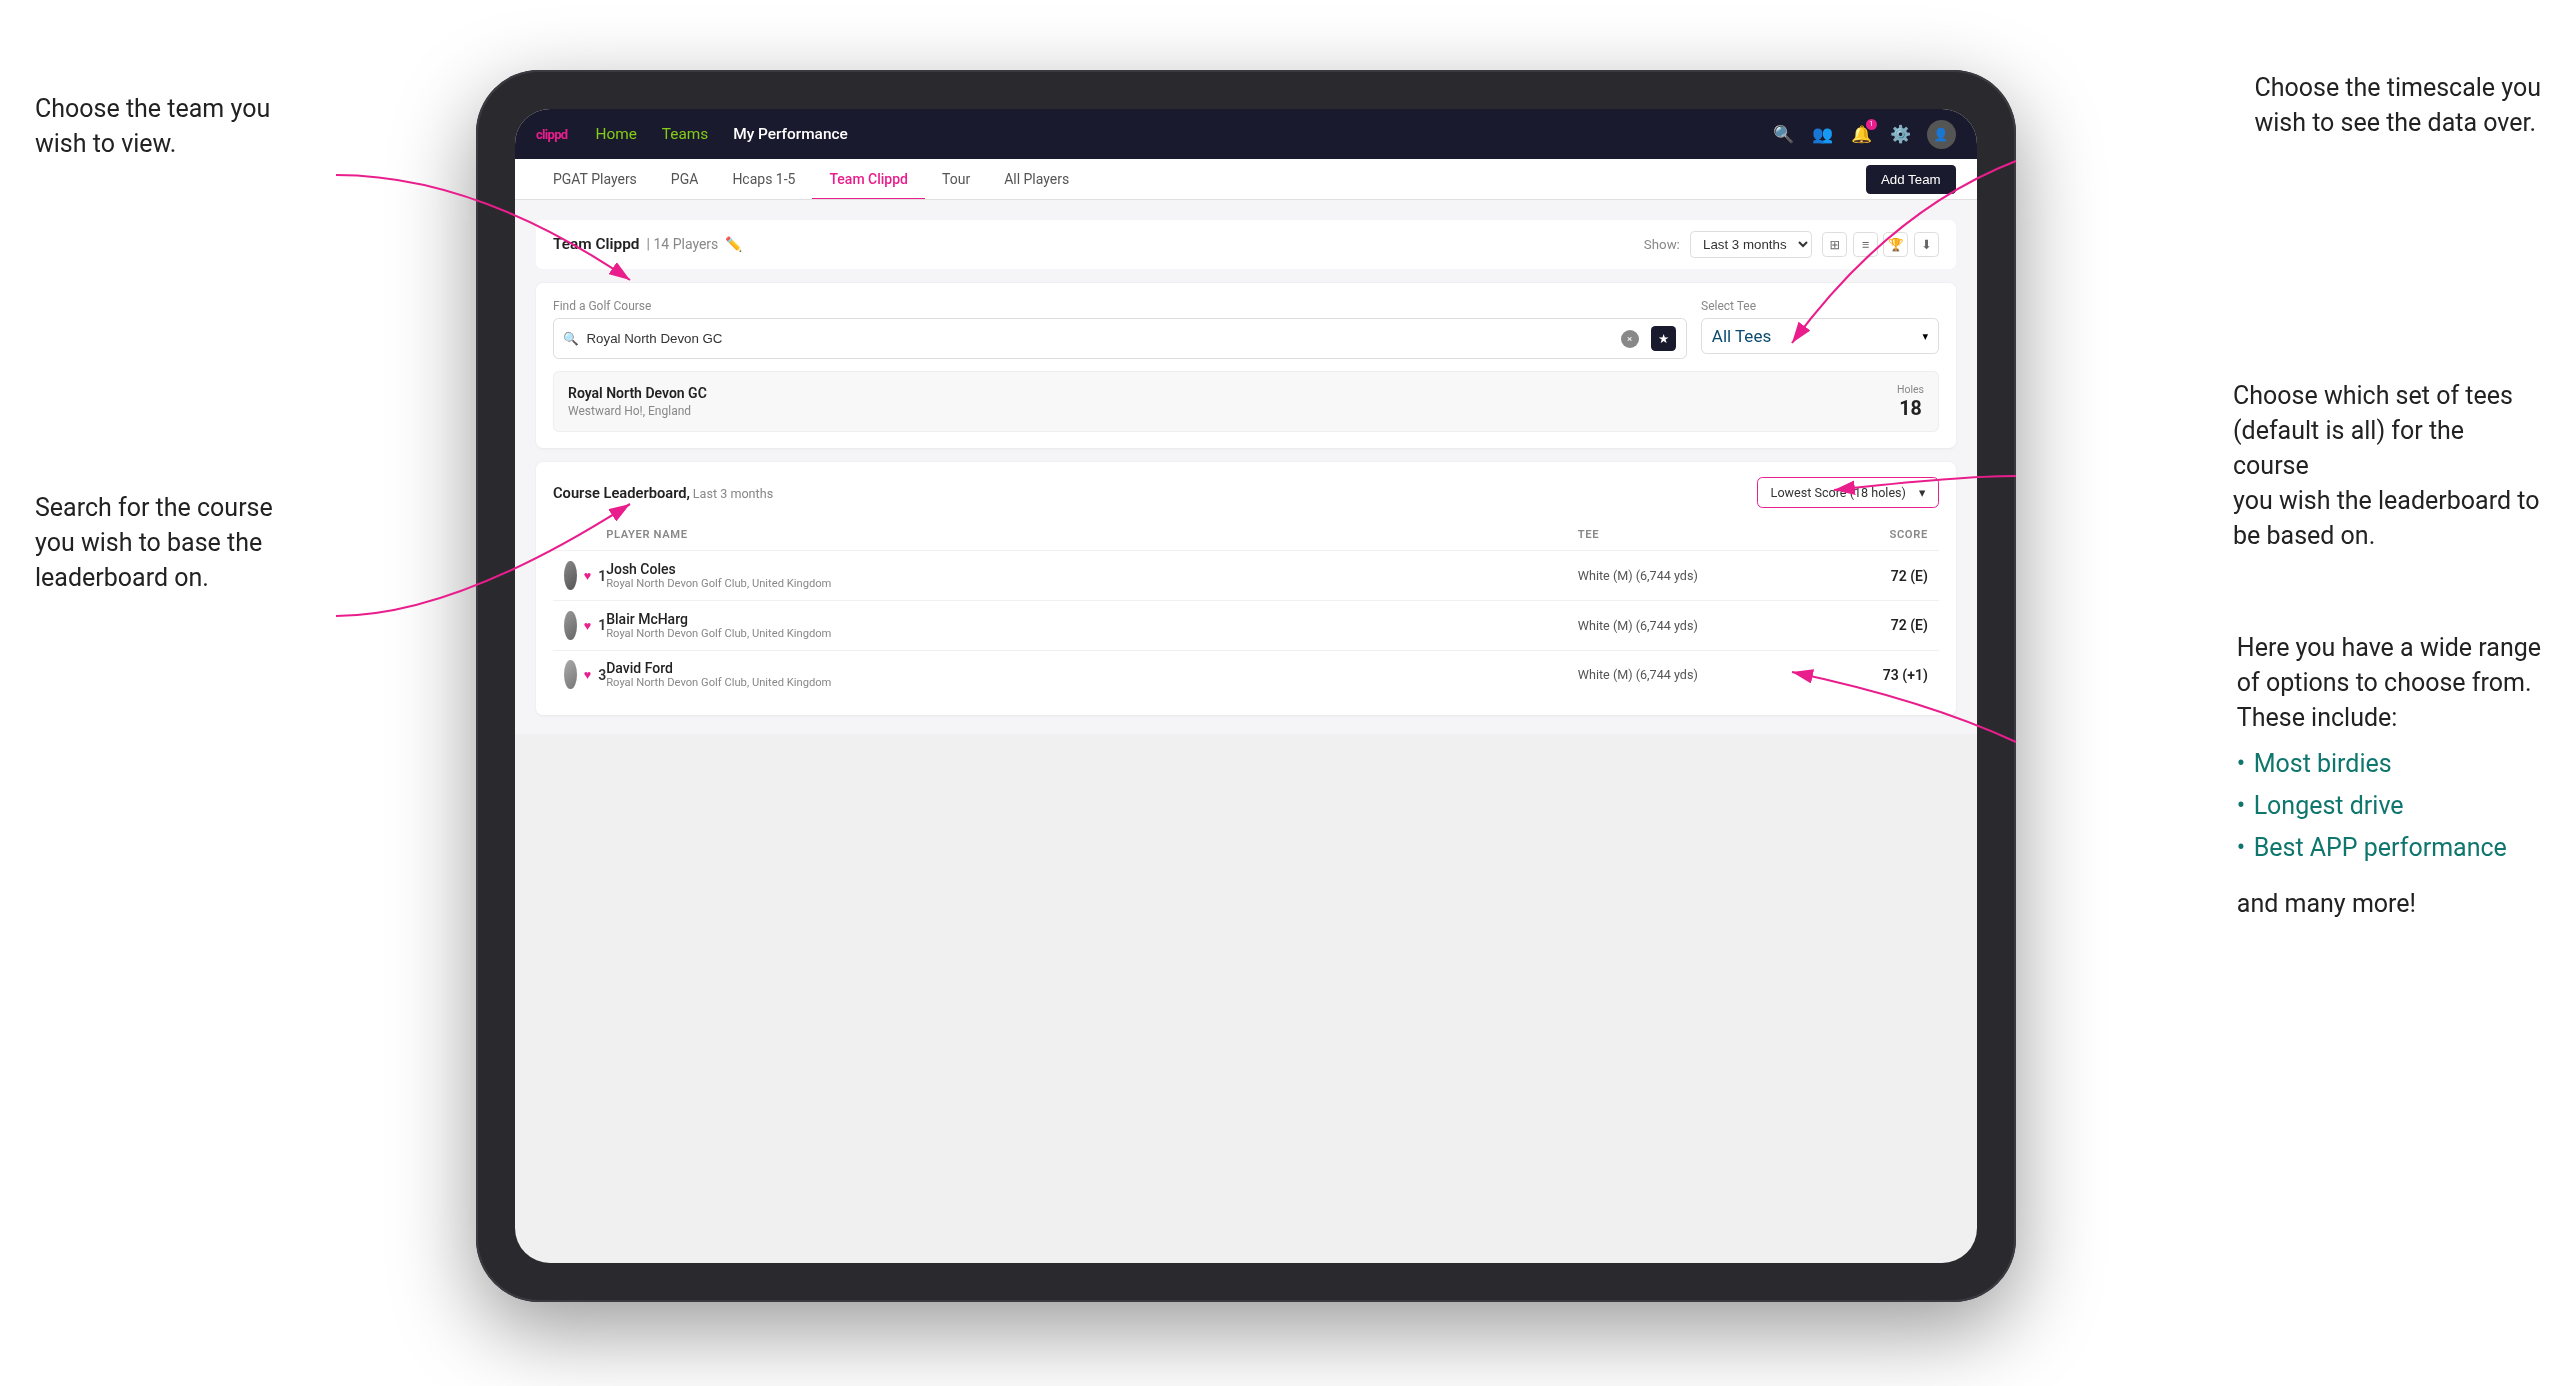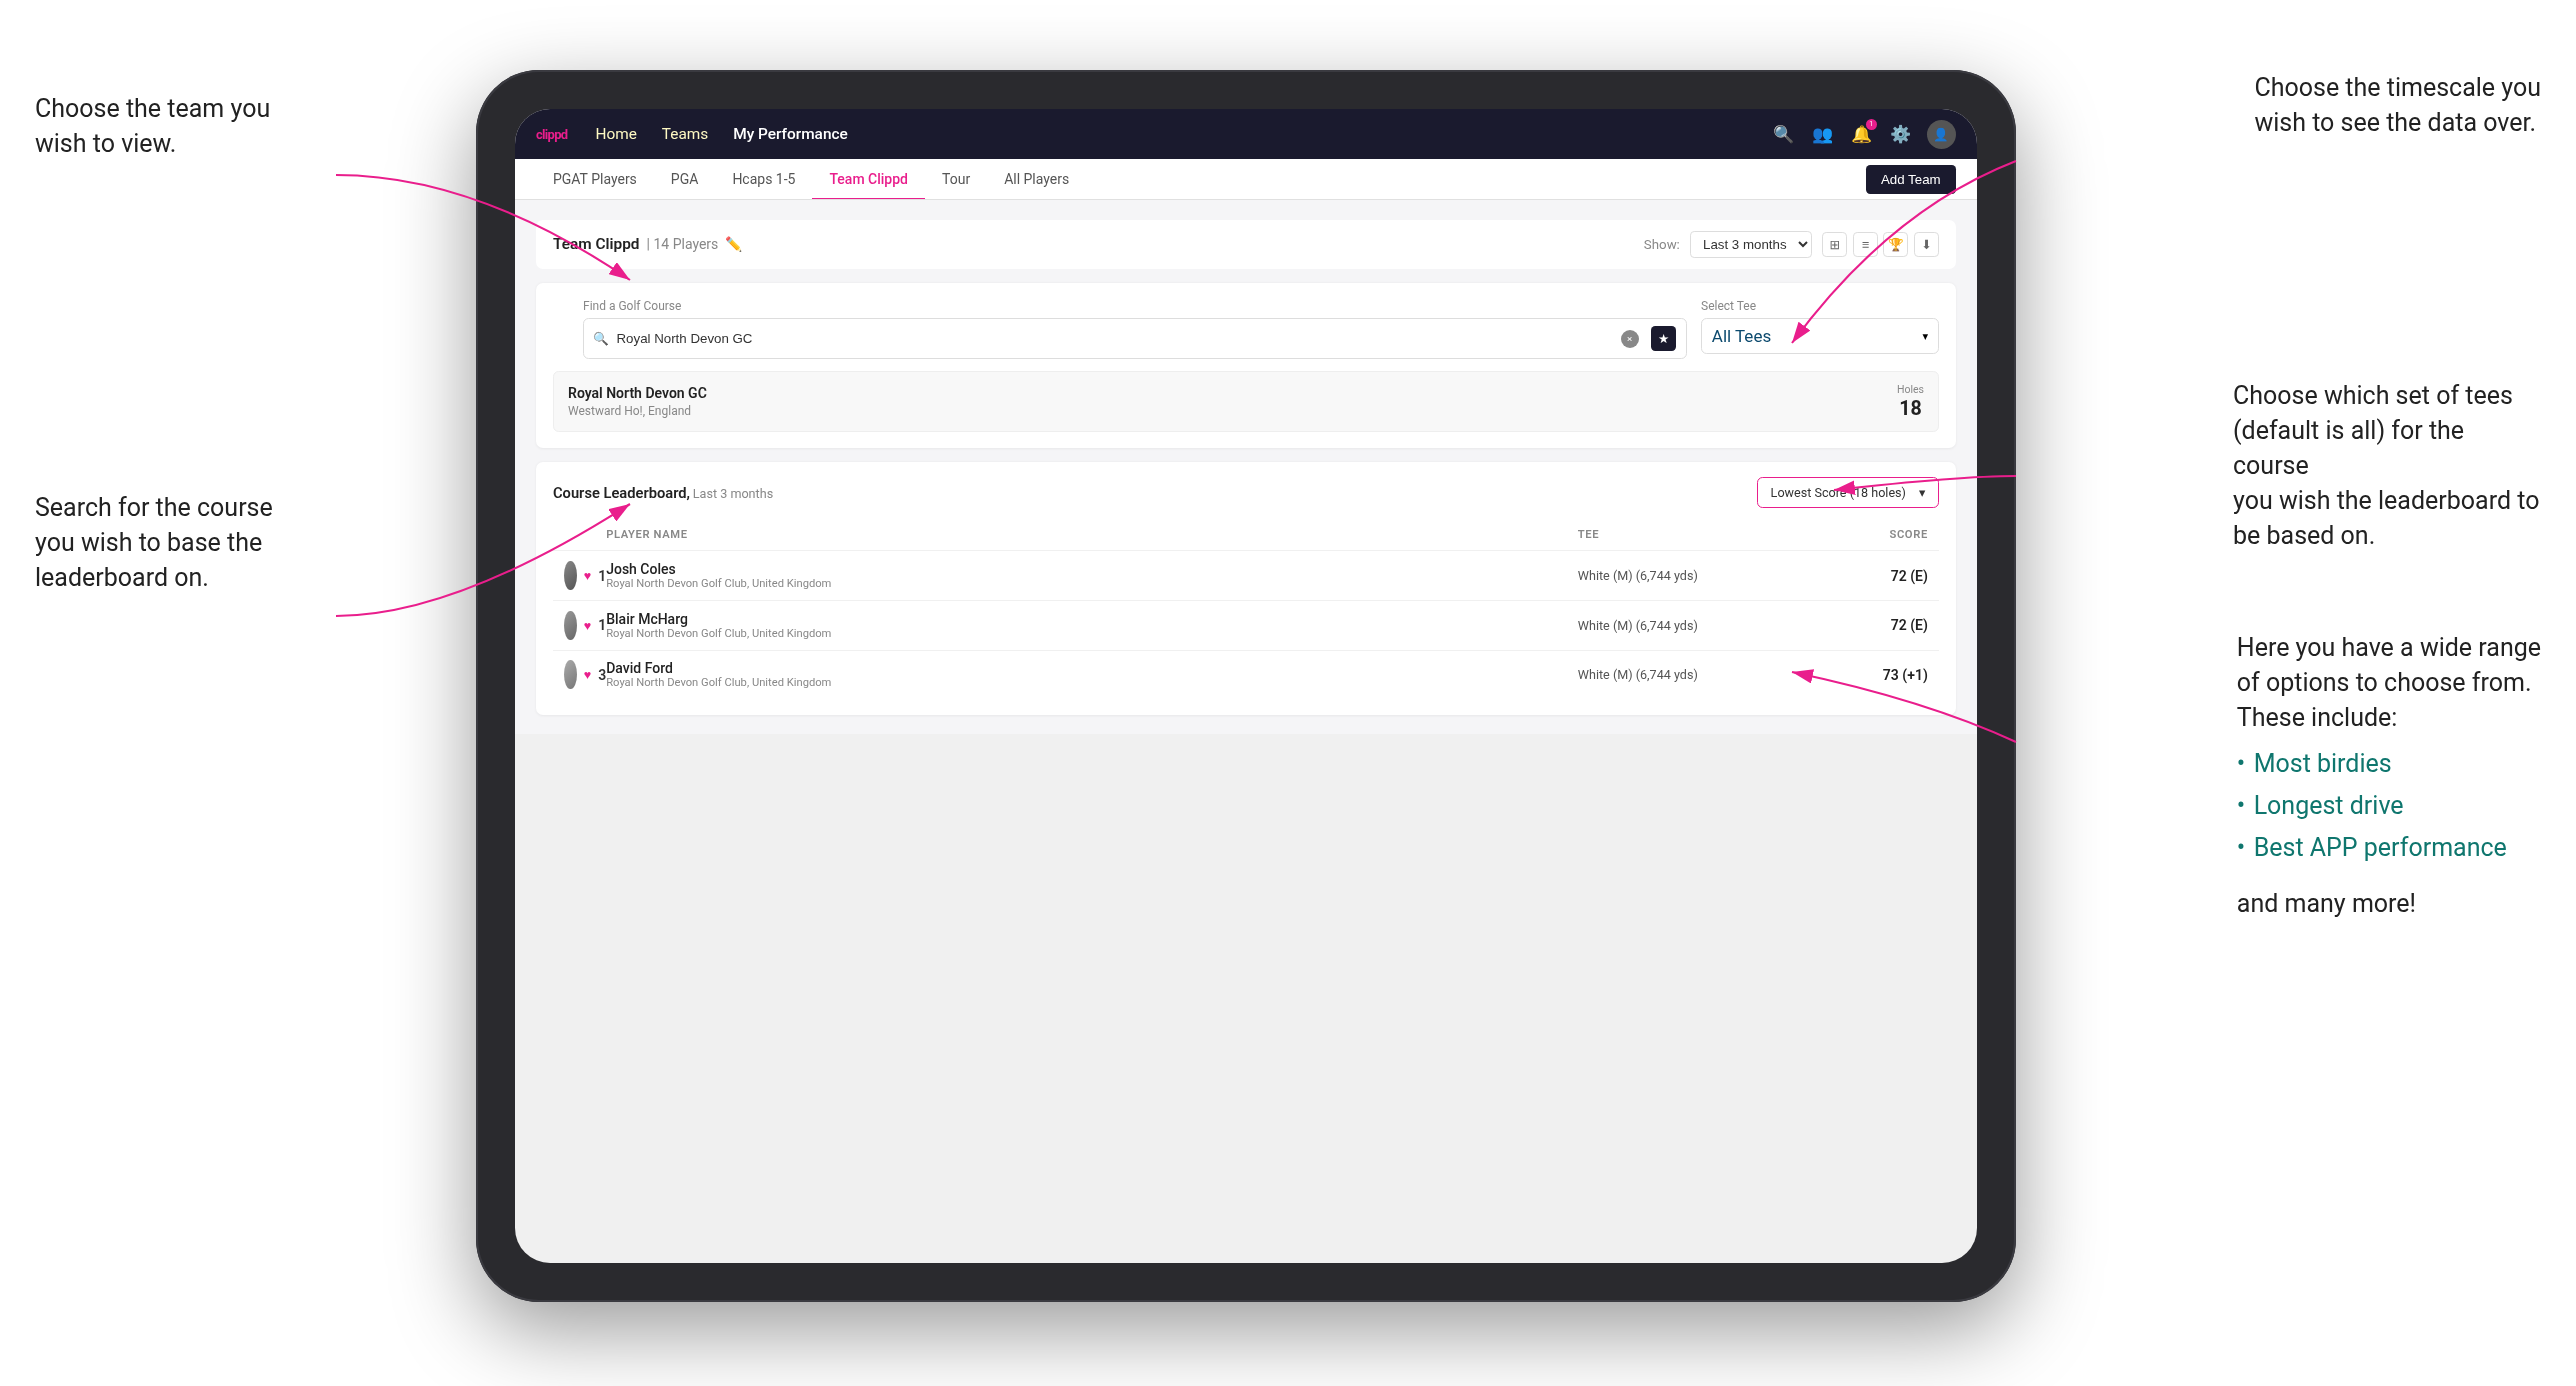--- a/index.html
+++ b/index.html
@@ -72,21 +72,21 @@
     }
 
     .navbar-links {
       display: flex;
       gap: 25px;
       align-items: center;
       flex: 1;
     }
 
     .navbar-link {
-      color: #fef9c3;
+      color: #84cc16;
       font-size: 15.4px;
       text-decoration: none;
       cursor: pointer;
     }
 
     .navbar-link.active {
       color: #fff;
       font-weight: 500;
     }
 
@@ -267,21 +267,20 @@
       border-radius: 7px;
       padding: 15.4px 17px;
       margin-bottom: 14px;
       box-shadow: 0 0.7px 2.8px rgba(0,0,0,0.06);
     }
 
     .search-row {
       display: flex;
       gap: 14px;
       margin-bottom: 11.2px;
-      margin-left: 30px;
     }
 
     .search-col {
       flex: 1;
     }
 
     .search-label {
       font-size: 12px;
       color: #888;
       margin-bottom: 5.6px;

